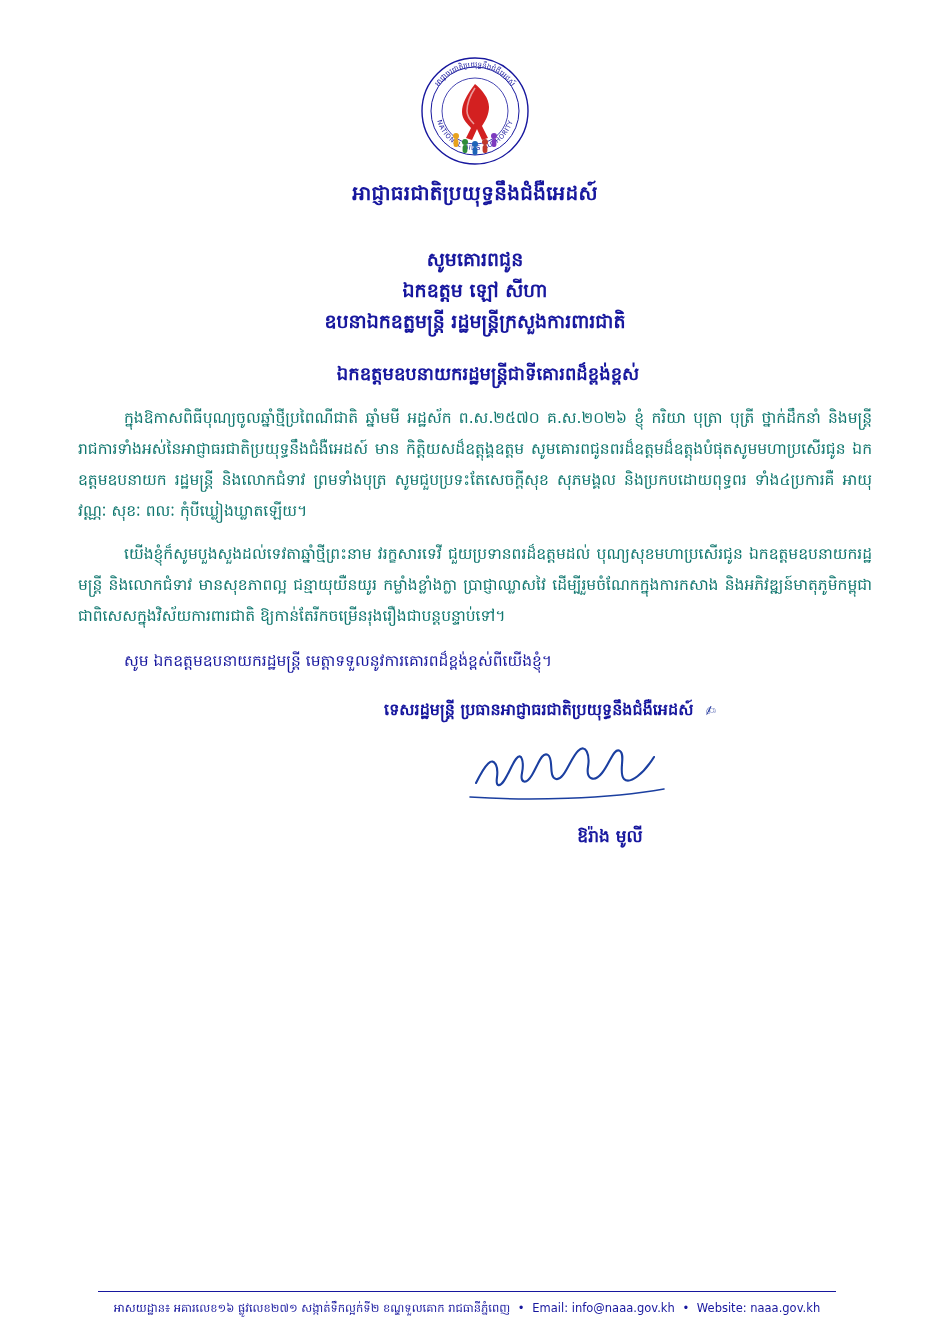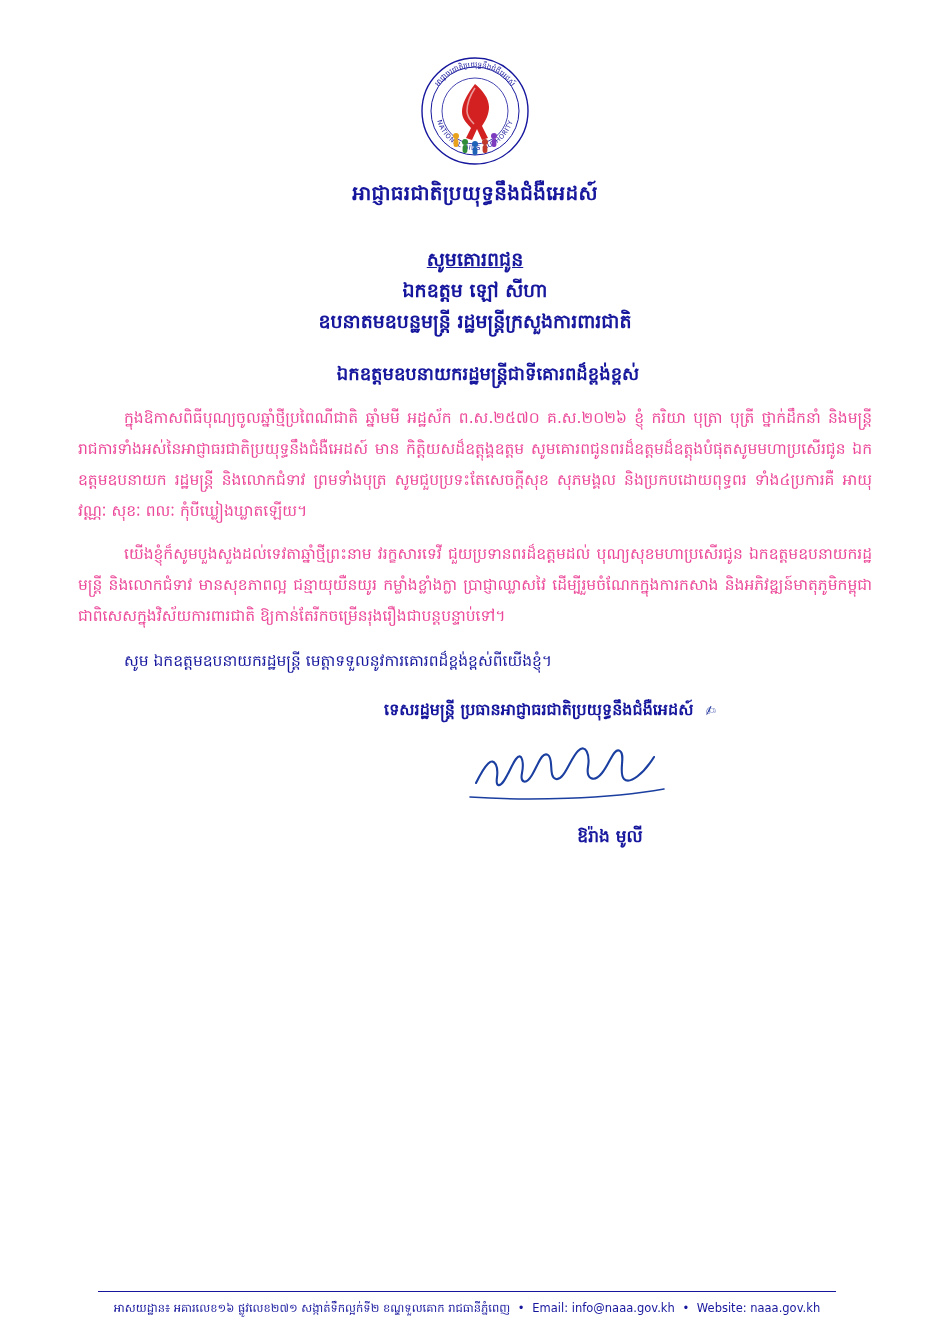--- a/index.html
+++ b/index.html
@@ -47,37 +47,37 @@
     margin-top: 4px;
     margin-bottom: 34px;
   }
   .greet-block {
     text-align: center;
     color: #17179e;
     font-weight: bold;
     line-height: 1.62;
     margin-bottom: 26px;
   }
-  .greet-line1 { font-size: 19px; text-decoration: underline; }
+  .greet-line1 { font-size: 19px; }
   .greet-line2 { font-size: 19px; }
   .greet-line3 { font-size: 19px; }
 
   .subject {
     text-align: center;
     font-size: 18px;
     font-weight: bold;
     color: #17179e;
     margin: 0 0 14px 26px;
   }
 
   
   .body-para {
     font-size: 15.5px;
     line-height: 2.0;
-    color: #ec4899;
+    color: #0f766e;
     text-align: justify;
     text-justify: inter-word;
     margin: 0 0 12px 0;
   }
   .body-para.indent { text-indent: 46px; }
 
   .closing {
     font-size: 15.5px;
     line-height: 2.0;
     color: #17179e;
@@ -188,21 +188,21 @@
         </g>
       </svg>
     </div>
   </div>
 
   <div class="org-title">អាជ្ញាធរជាតិប្រយុទ្ធនឹងជំងឺអេដស៍</div>
 
   <div class="greet-block">
     <div class="greet-line1">សូមគោរពជូន</div>
     <div class="greet-line2">ឯកឧត្តម ឡៅ សីហា</div>
-    <div class="greet-line3">ឧបនាតមឧបន្ឋមន្ត្រី រដ្ឋមន្ត្រីក្រសួងការពារជាតិ</div>
+    <div class="greet-line3">ឧបនាឯកឧត្ឋមន្ត្រី រដ្ឋមន្ត្រីក្រសួងការពារជាតិ</div>
   </div>
 
   <div class="subject">ឯកឧត្តមឧបនាយករដ្ឋមន្ត្រីជាទីគោរពដ៏ខ្ពង់ខ្ពស់</div>
 
   <p class="body-para indent">ក្នុងឱកាសពិធីបុណ្យចូលឆ្នាំថ្មីប្រពៃណីជាតិ ឆ្នាំមមី អដ្ឋស័ក ព.ស.២៥៧០ គ.ស.២០២៦ ខ្ញុំ ករិយា បុត្រា បុត្រី ថ្នាក់ដឹកនាំ និងមន្ត្រីរាជការទាំងអស់នៃអាជ្ញាធរជាតិប្រយុទ្ធនឹងជំងឺអេដស៍ មាន កិត្តិយសដ៏ឧត្តុង្គឧត្តម សូមគោរពជូនពរដ៏ឧត្តមដ៏ឧត្តុងបំផុតសូមមហាប្រសើរជូន ឯកឧត្តមឧបនាយក រដ្ឋមន្ត្រី និងលោកជំទាវ ព្រមទាំងបុត្រ សូមជួបប្រទះតែសេចក្តីសុខ សុភមង្គល និងប្រកបដោយពុទ្ធពរ ទាំង៤ប្រការគឺ អាយុ វណ្ណៈ សុខៈ ពលៈ កុំបីឃ្លៀងឃ្លាតឡើយ។</p>
   <p class="body-para indent">យើងខ្ញុំក៏សូមបួងសួងដល់ទេវតាឆ្នាំថ្មីព្រះនាម វរក្ខសារទេវី ជួយប្រទានពរដ៏ឧត្តមដល់ បុណ្យសុខមហាប្រសើរជូន ឯកឧត្តមឧបនាយករដ្ឋមន្ត្រី និងលោកជំទាវ មានសុខភាពល្អ ជន្មាយុយឺនយូរ កម្លាំងខ្លាំងក្លា ប្រាជ្ញាឈ្លាសវៃ ដើម្បីរួមចំណែកក្នុងការកសាង និងអភិវឌ្ឍន៍មាតុភូមិកម្ពុជា ជាពិសេសក្នុងវិស័យការពារជាតិ ឱ្យកាន់តែរីកចម្រើនរុងរឿងជាបន្តបន្ទាប់ទៅ។</p>
 
   <div class="closing">សូម ឯកឧត្តមឧបនាយករដ្ឋមន្ត្រី មេត្តាទទួលនូវការគោរពដ៏ខ្ពង់ខ្ពស់ពីយើងខ្ញុំ។</div>
 
   <div class="date-block">

